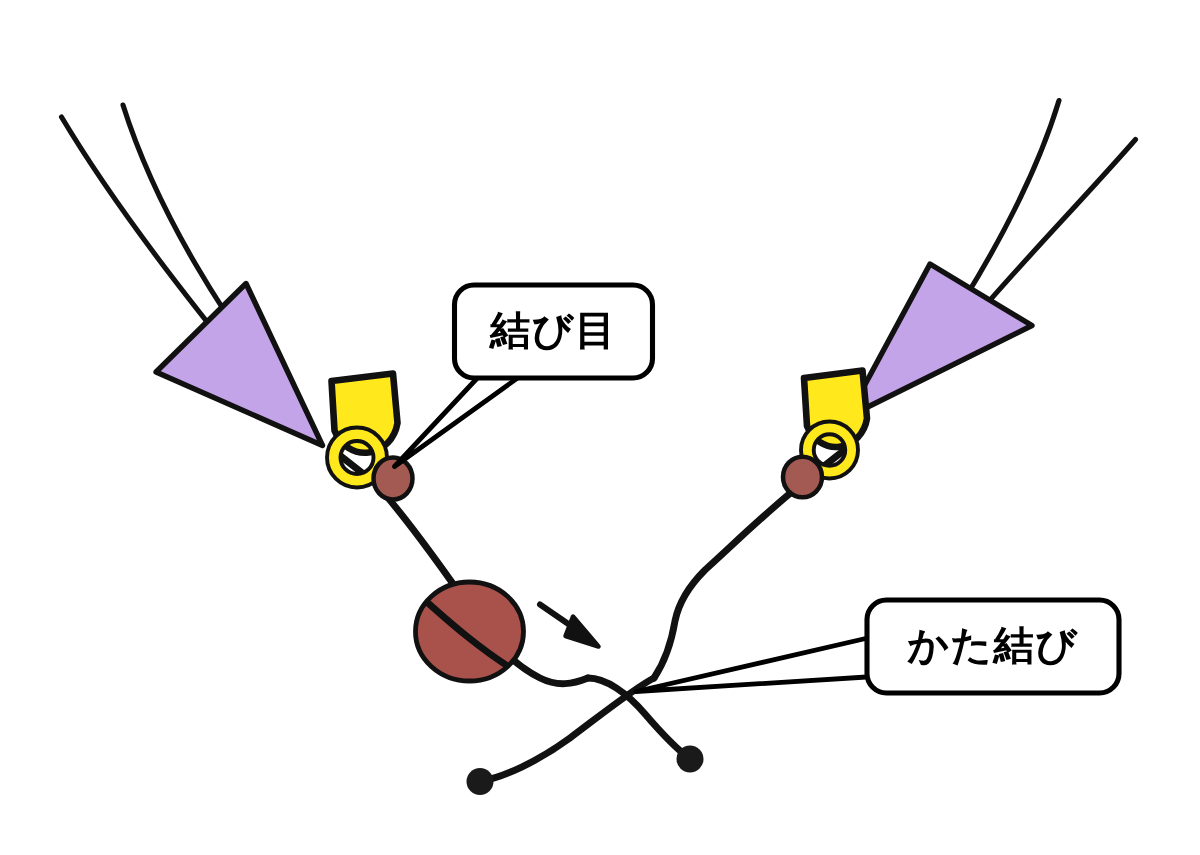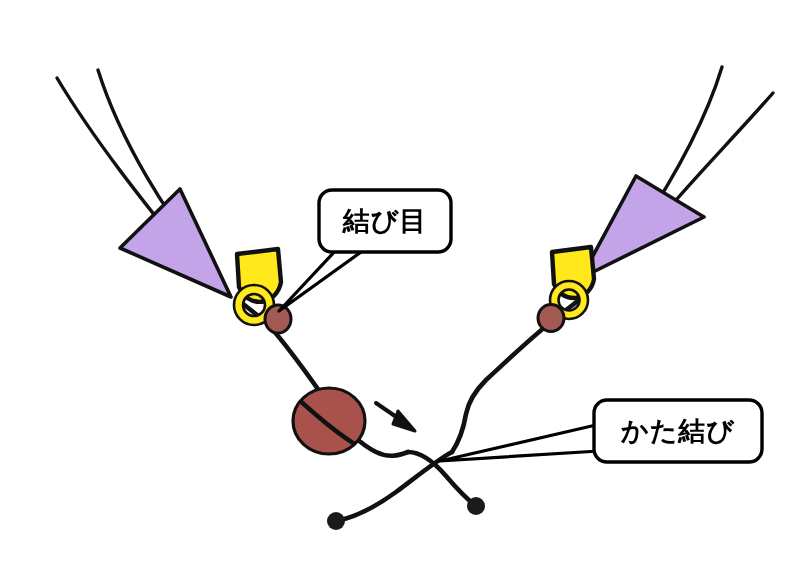--- a/index.html
+++ b/index.html
@@ -10,21 +10,21 @@
   }
   body {
     width: 800px;
     height: 570px;
     overflow: hidden;
     font-family: "DejaVu Sans", "Liberation Sans", sans-serif;
     position: relative;
   }
   #diagram-root {
     position: absolute;
-    left: 16px;
+    left: 0;
     top: 0;
     width: 636px;
     height: 570px;
     background: #bef264;
   }
   svg#scene {
     display: block;
     width: 800px;
     height: 570px;
   }

